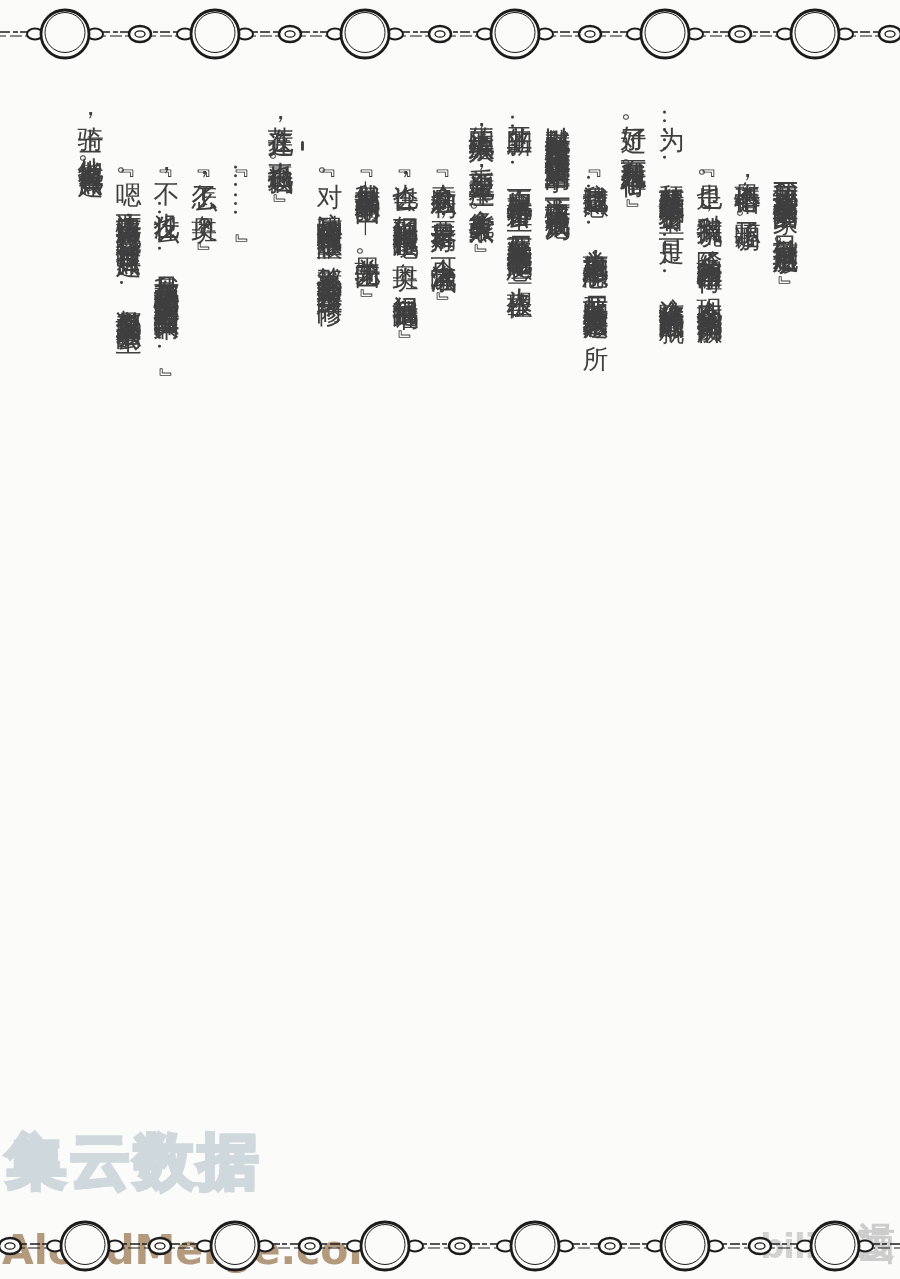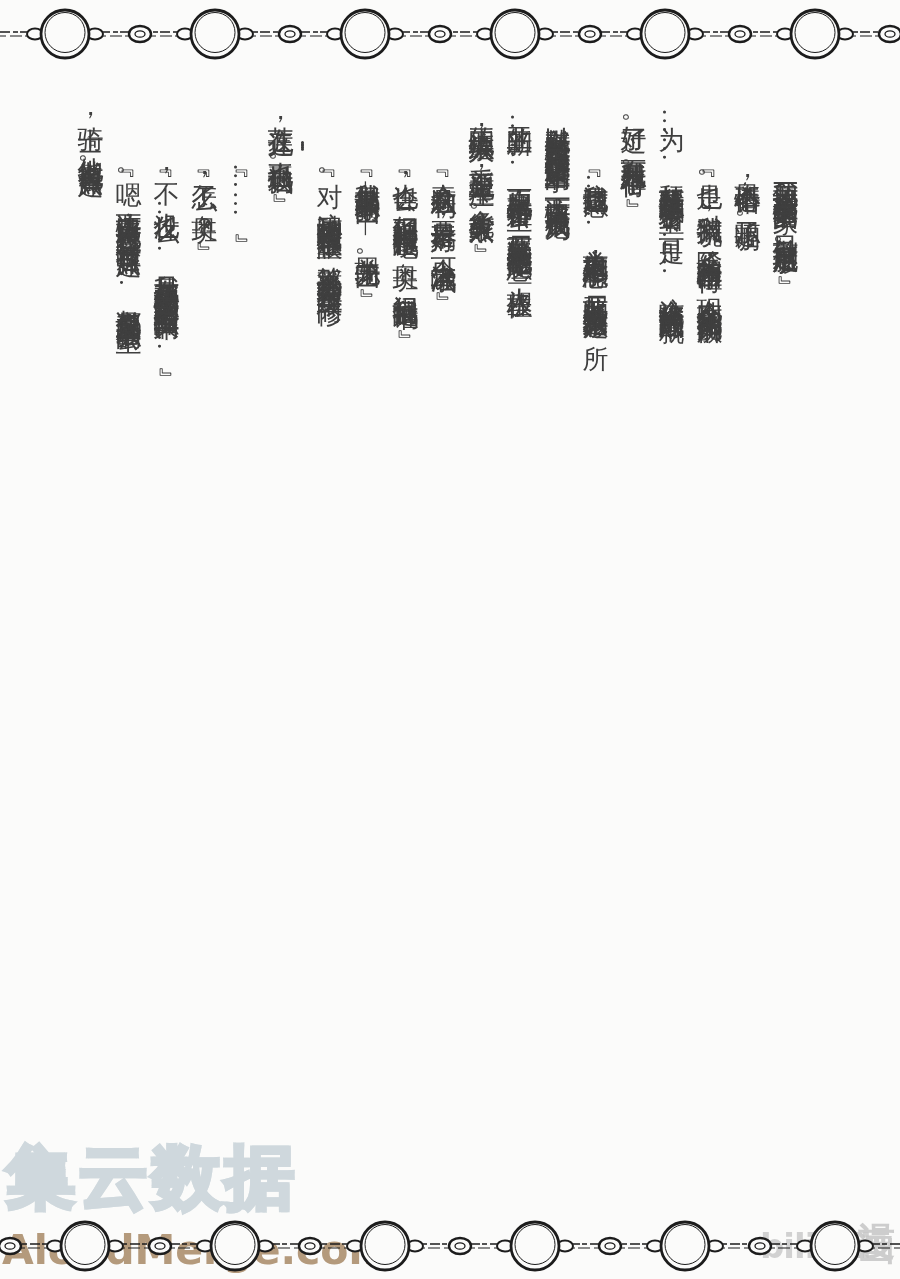--- a/index.html
+++ b/index.html
@@ -22,25 +22,24 @@
   .col{line-height:38px;white-space:nowrap;}
   .col.indent{text-indent:55px;}
   .em{
     -webkit-text-emphasis:filled dot #3f3f3f;text-emphasis:filled dot #3f3f3f;
     -webkit-text-emphasis-position:over right;text-emphasis-position:over right;
   }
   
   .wm-jiyun{
     position:absolute;left:6px;top:1122px;z-index:1;
     font-family:"DejaVu Sans","Liberation Sans",sans-serif;font-weight:bold;
-    font-size:69px;letter-spacing:4px;color:#ffffff;
+    font-size:60px;letter-spacing:4px;color:#ffffff;
     -webkit-text-stroke:4px #cfd8dd;
     text-shadow:2px 0 0 #dbe2e6,-2px 0 0 #dbe2e6,0 2px 0 #dbe2e6,0 -2px 0 #dbe2e6;
     white-space:nowrap;
-    margin-top:10px;
   }
   .wm-aloud{
     position:absolute;left:2px;top:1226px;z-index:2;
     font-family:"DejaVu Sans","Liberation Sans",sans-serif;font-weight:bold;
     font-size:41px;letter-spacing:0;color:#b49a7c;white-space:nowrap;
   }
   .wm-bili{
     position:absolute;left:760px;top:1226px;z-index:2;
     font-family:"DejaVu Sans","Liberation Sans",sans-serif;font-weight:bold;
     font-size:34px;letter-spacing:-1px;color:#c7c7c7;opacity:.8;white-space:nowrap;

